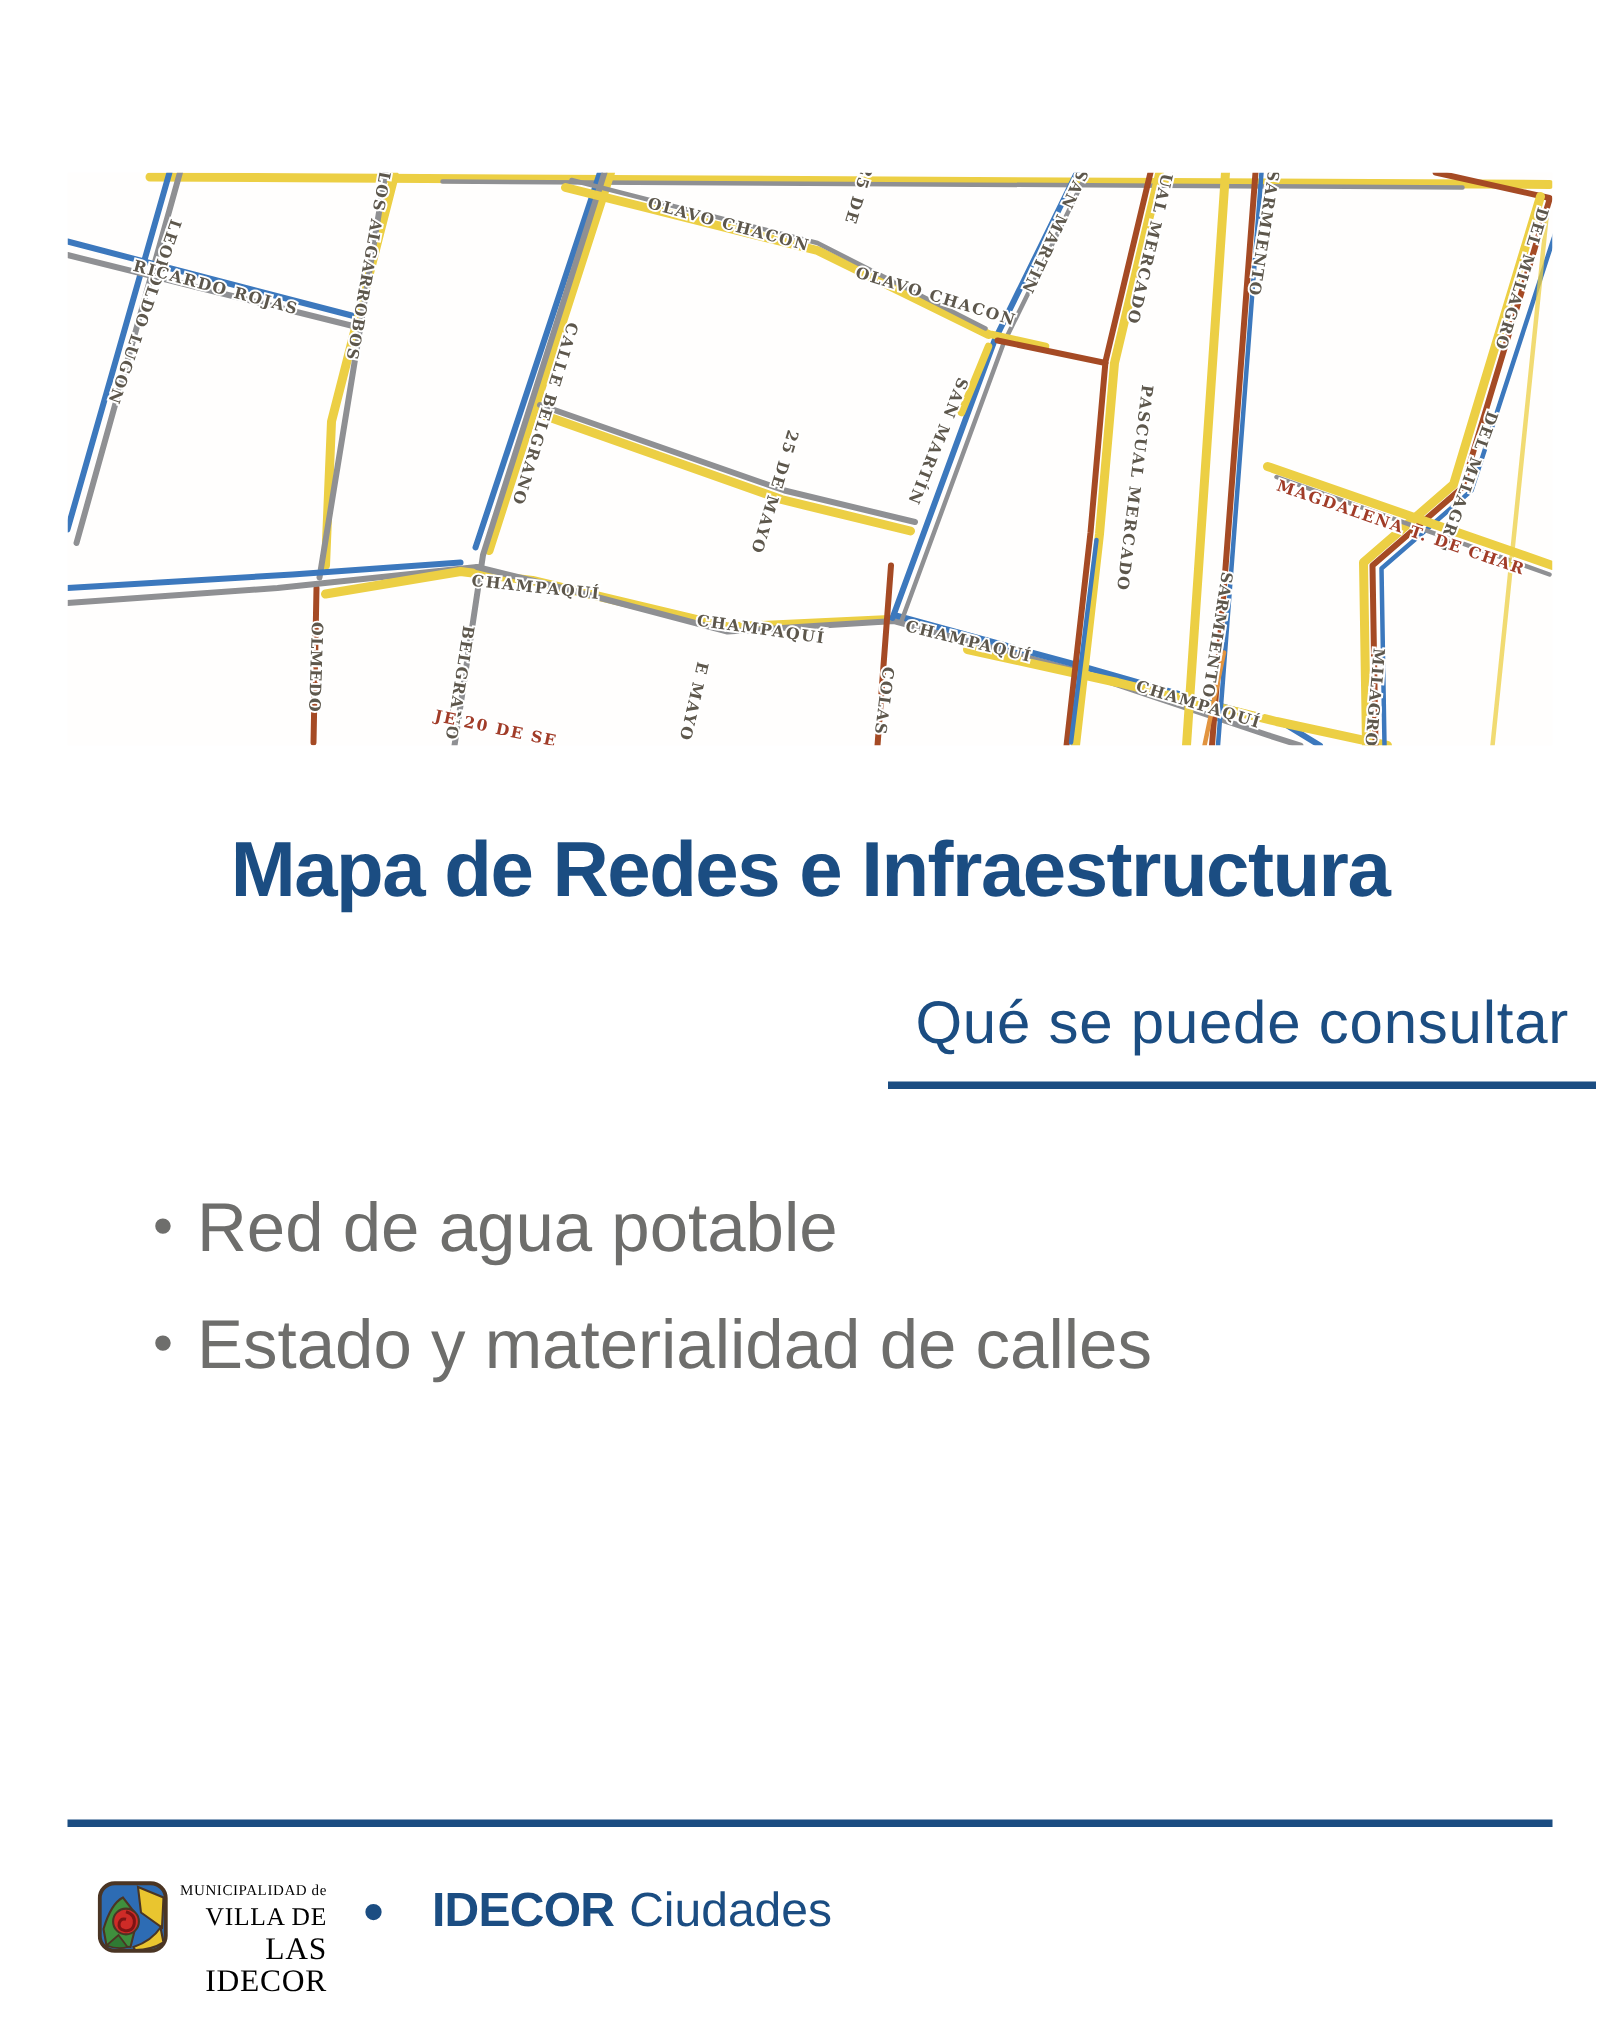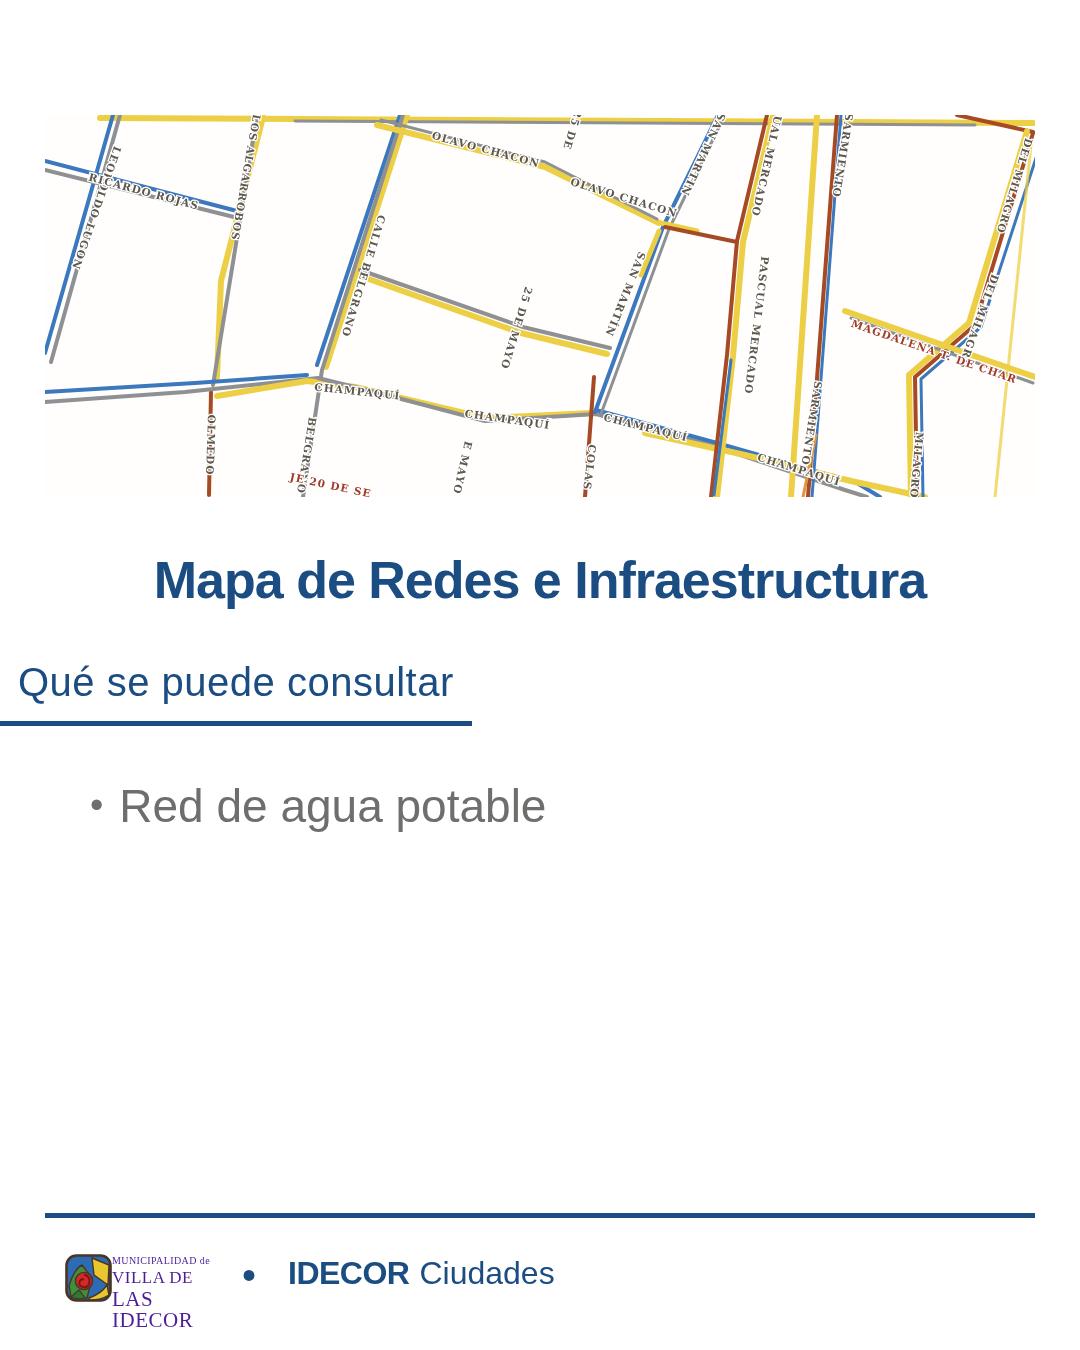--- a/index.html
+++ b/index.html
@@ -7,33 +7,33 @@
         font-family:"Liberation Sans",sans-serif;margin:0 auto;}
   
   .map-wrap{position:absolute;left:45px;top:115px;width:990px;height:382px;background:#fffefd;overflow:hidden;}
   .map-wrap svg{display:block;width:100%;height:100%;}
   .street-label{font-family:"DejaVu Serif",serif;font-size:10.5px;font-weight:700;letter-spacing:1.1px;
                 fill:#5d574c;stroke:#ffffff;stroke-width:2.6px;paint-order:stroke;text-anchor:middle;}
   .street-label.red{fill:#a13c28;}
   
   .title{position:absolute;left:0;right:0;top:550px;margin:0;text-align:center;
          font-size:52px;font-weight:700;letter-spacing:-1px;color:#1b4d82;}
-  .subtitle-wrap{position:absolute;left:0;right:16px;top:660px;text-align:left;}
+  .subtitle-wrap{position:absolute;left:0;right:16px;top:660px;text-align:right;}
   .subtitle{display:inline-block;padding:0 18px 16px 18px;border-bottom:5px solid #1b4d82;
             font-size:40px;font-weight:500;letter-spacing:0.5px;color:#1b4d82;}
   
-  .bullets{position:absolute;left:90px;top:772px;width:812px;margin:0;padding:0;list-style:none;
+  .bullets{position:absolute;left:90px;top:772px;width:812px;margin:12px;padding:0;list-style:none;
            font-size:46px;line-height:1.52;color:#6e6e6c;}
   .bullets li{margin:0 0 8px 0;}
   .bullet-dot{display:inline-block;margin-right:16px;transform:translateY(-4px);font-size:38px;}
   
   .divider{position:absolute;left:45px;top:1213px;width:990px;height:5px;background:#1b4d82;}
   .logo-box{position:absolute;left:65px;top:1254px;width:47px;height:48px;}
-  .muni{position:absolute;left:112px;top:1255px;width:106px;text-align:left;
-        font-family:"Liberation Serif",serif;color:#4c1d95;}
+  .muni{position:absolute;left:112px;top:1255px;width:106px;text-align:right;
+        font-family:"Liberation Serif",serif;color:#000000;}
   .muni .l1{font-size:10px;letter-spacing:0.4px;line-height:12px;white-space:nowrap;}
   .muni .l2{font-size:17px;line-height:22px;letter-spacing:0.5px;}
   .muni .l3{font-size:21px;line-height:21px;letter-spacing:0.5px;}
   .sep-dot{position:absolute;left:242px;top:1253px;font-size:40px;color:#1b4d82;}
   .brand{position:absolute;left:288px;top:1255px;font-size:32px;color:#1b4d82;white-space:nowrap;}
   .brand .bold{font-weight:800;letter-spacing:-0.5px;}
   .brand .reg{font-weight:400;margin-left:10px;}
 </style>
 </head>
 <body>
@@ -114,20 +114,21 @@
       </svg>
   </div>
 
   <h1 class="title">Mapa de Redes e Infraestructura</h1>
   <div class="subtitle-wrap">
     <span class="subtitle">Qué se puede consultar</span>
   </div>
 
   <ul class="bullets">
     <li><span class="bullet-dot">•</span><span>Red de agua potable</span></li>
+    <li><span class="bullet-dot">•</span><span>Estado y materialidad de calles</span></li>
   </ul>
 
   <div class="divider"></div>
 
   <div class="logo-box">
     <svg viewBox="0 0 47 48">
       <rect x="1.5" y="1.5" width="44" height="45" rx="10" fill="#2d6cb4" stroke="#4a3524" stroke-width="2.6"></rect>
       <path d="M4,32 Q9,15 17,11 L27,24 L22,44 L6,43 Z" fill="#3f8f3d" stroke="#4a3524" stroke-width="1.4"></path>
       <path d="M27,4 L44,11 L43,31 L29,21 Z" fill="#e9c52f" stroke="#4a3524" stroke-width="1.4"></path>
       <path d="M24,44 Q36,40 42,31 L44,41 Q36,46 25,46 Z" fill="#e9c52f" stroke="#4a3524" stroke-width="1.4"></path>

